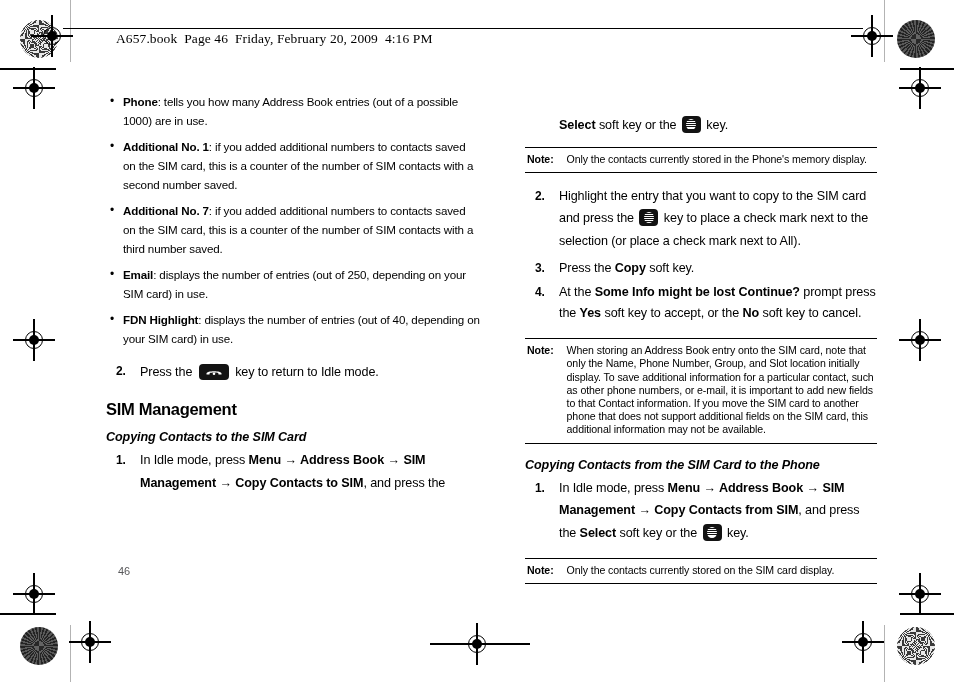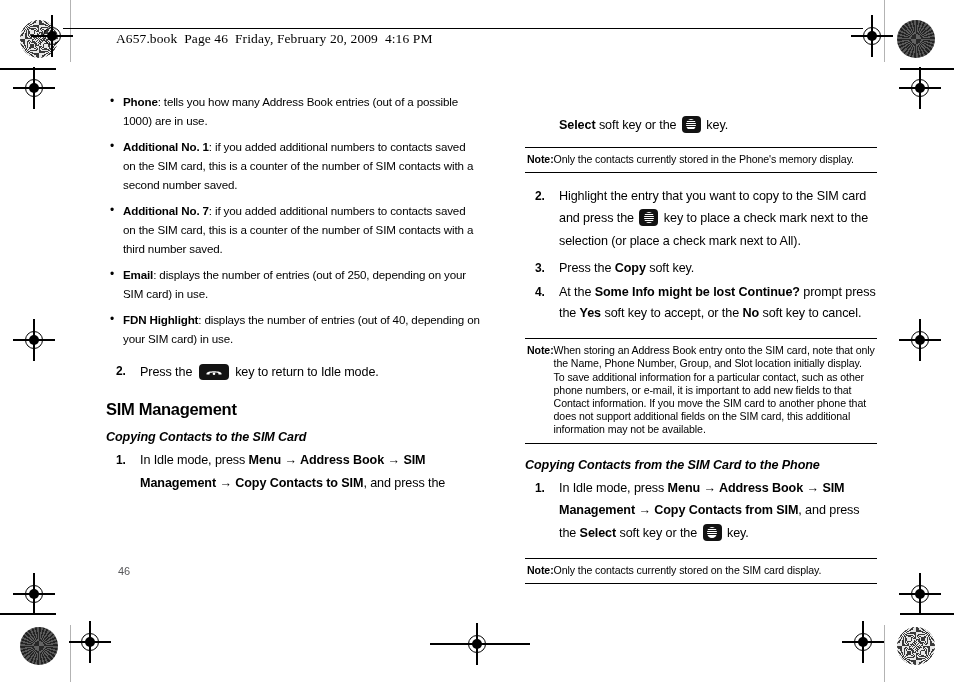--- a/index.html
+++ b/index.html
@@ -180,21 +180,21 @@
   }
   .note-inner {
     display: flex;
     font-size: 10.6px;
     line-height: 13.2px;
     letter-spacing: -0.1px;
   }
   .note-label {
     font-weight: bold;
     flex: 0 0 auto;
-    padding-right: 0;
+    padding-right: 13px;
   }
   .note-text { flex: 1 1 auto; }
 
   
   .key-att {
     display: inline-block;
     vertical-align: -4px;
     width: 19px;
     height: 17px;
     border-radius: 4px;

